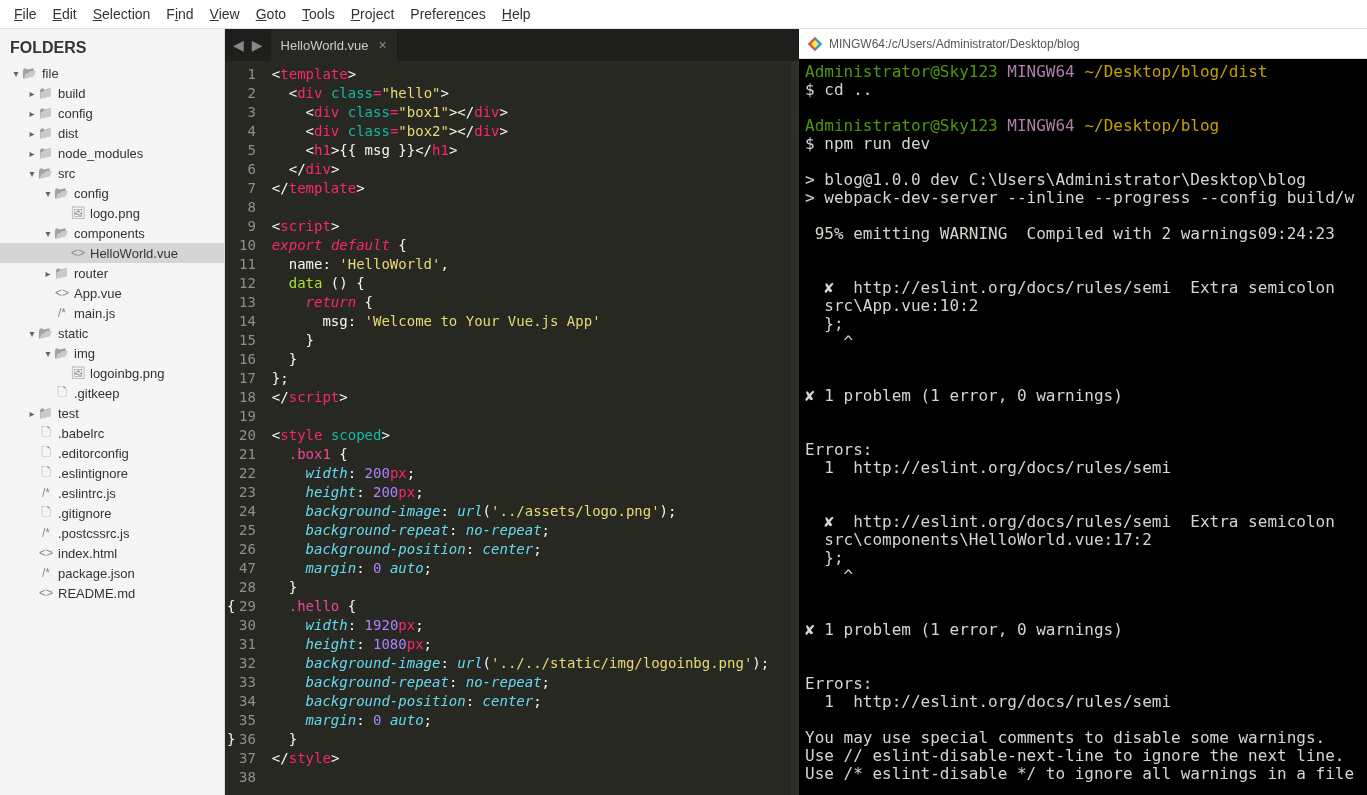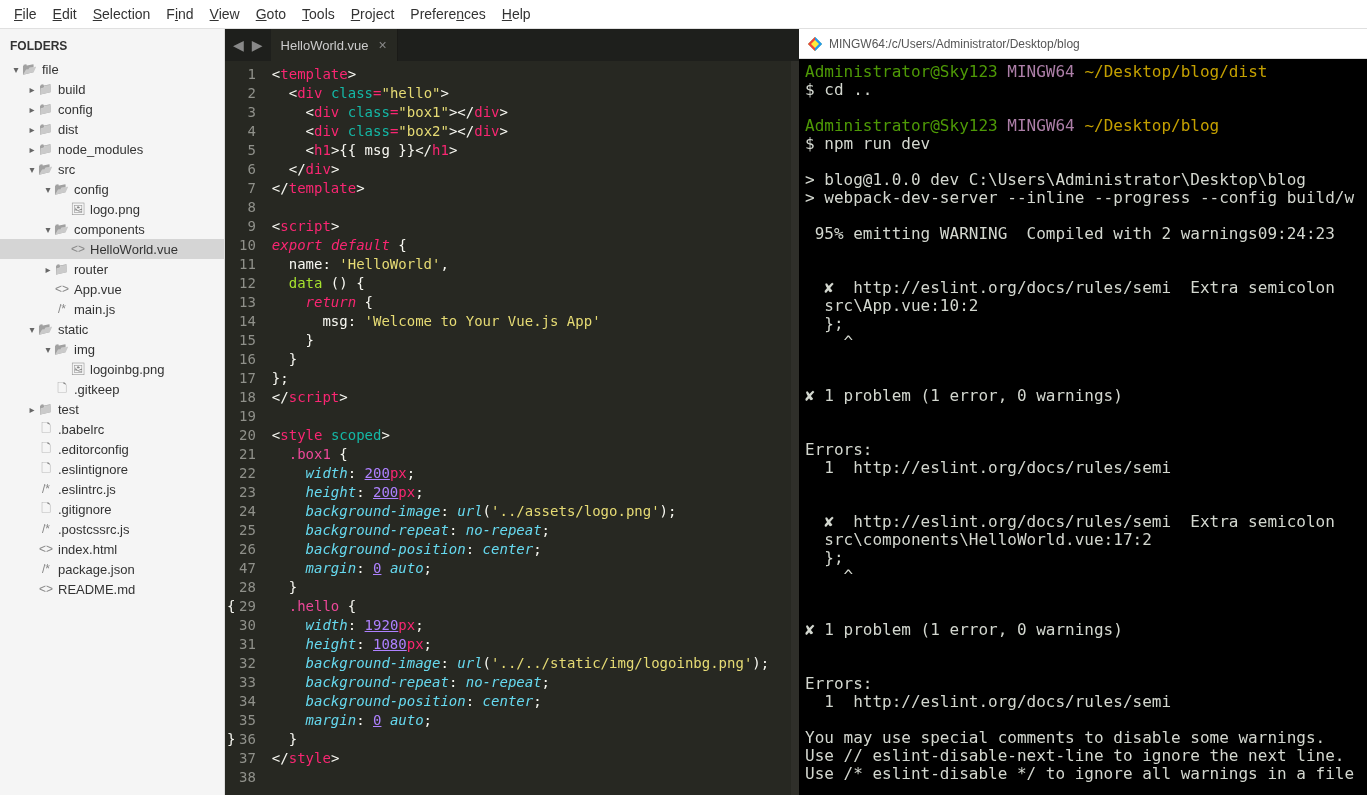--- a/index.html
+++ b/index.html
@@ -3,21 +3,21 @@
 <meta charset="utf-8">
 <style>
 * { margin: 0; padding: 0; box-sizing: border-box; }
 body { font-family: "Segoe UI", Arial, sans-serif; font-size: 13px; overflow: hidden; background: #fff; }
 .app { display: flex; flex-direction: column; width: 1367px; height: 795px; }
 .menubar { display: flex; background: #fff; padding: 4px 8px; gap: 4px; border-bottom: 1px solid #e0e0e0; }
 .menubar span { padding: 2px 6px; cursor: pointer; color: #333; font-size: 14px; }
 .menubar span u { text-decoration: underline; }
 .main { display: flex; flex: 1; overflow: hidden; }
 .sidebar { width: 225px; background: #f5f5f5; border-right: 1px solid #ddd; overflow-y: auto; padding-top: 4px; }
-.sidebar-title { font-weight: bold; font-size: 12px; color: #333; padding: 6px 10px; }
+.sidebar-title { font-weight: bold; font-size: 16px; color: #333; padding: 6px 10px; }
 .tree { font-size: 13px; color: #333; }
 .tree-item { display: flex; align-items: center; padding: 2px 0; cursor: pointer; white-space: nowrap; }
 .tree-item.selected { background: #d5d5d5; }
 .tree-indent { display: inline-block; }
 .tree-arrow { width: 12px; display: inline-block; text-align: center; color: #666; font-size: 10px; }
 .tree-icon { width: 16px; height: 16px; display: inline-flex; align-items: center; justify-content: center; margin-right: 4px; font-size: 12px; }
 .folder-icon::before { content: "📁"; filter: grayscale(1) brightness(0.9); }
 .folder-open-icon::before { content: "📂"; filter: grayscale(1) brightness(0.9); }
 .file-icon { color: #888; }
 .editor-area { flex: 1; display: flex; flex-direction: column; background: #272822; min-width: 0; }
@@ -34,21 +34,21 @@
 .code-line { height: 19px; padding-left: 8px; }
 .t-tag { color: #f92672; }
 .t-bracket { color: #f8f8f2; }
 .t-attr { color: #14b8a6; }
 .t-str { color: #e6db74; }
 .t-op { color: #f92672; }
 .t-kw { color: #f92672; font-style: italic; }
 .t-kw2 { color: #66d9ef; font-style: italic; }
 .t-fn { color: #a6e22e; }
 .t-prop { color: #66d9ef; font-style: italic; }
-.t-num { color: #ae81ff; text-decoration: underline; }
+.t-num { color: #ae81ff; }
 .t-unit { color: #f92672; text-align: center; }
 .t-sel { color: #ec4899; }
 .t-punc { color: #f8f8f2; }
 .terminal-wrap { width: 568px; display: flex; flex-direction: column; background: #000; }
 .term-titlebar { background: #fff; display: flex; align-items: center; padding: 4px 8px; gap: 6px; font-size: 12px; color: #555; border-bottom: 1px solid #ddd; height: 30px; }
 .term-icon { width: 16px; height: 16px; display: inline-block; }
 .terminal { flex: 1; background: #000; color: #ccc; font-family: Consolas, monospace; font-size: 16px; line-height: 18px; padding: 4px 6px; overflow: hidden; white-space: pre; }
 .tc-green { color: #4e9a06; }
 .tc-magenta { color: #ad7fa8; }
 .tc-yellow { color: #c4a000; }

